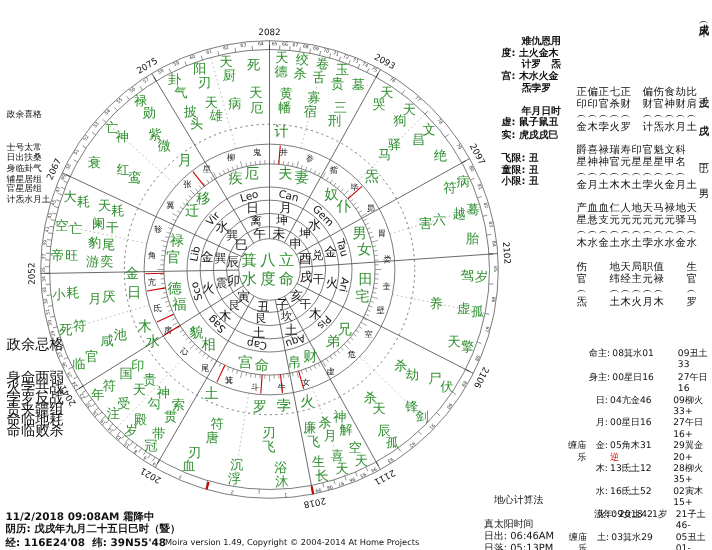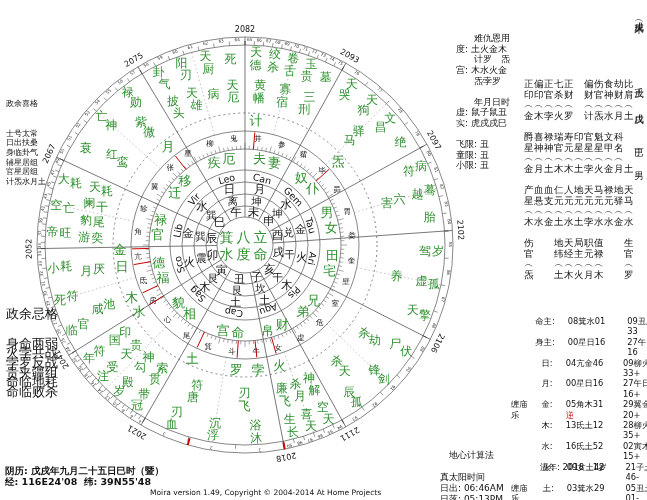--- a/index.html
+++ b/index.html
@@ -2,32 +2,32 @@
 <html><head>
 <meta charset="utf-8">
 <style>
   html,body{margin:0;padding:0;background:#fff;}
   #stage{position:relative;width:647px;height:500px;background:#fff;overflow:hidden;
          font-family:"DejaVu Sans","Liberation Sans",sans-serif;color:#111;}
   .blk{position:absolute;white-space:pre;}
   #top-left-block{left:6px;top:80px;font-size:8px;line-height:9.7px;}
   #bottom-left-block{left:6px;top:290px;font-size:13px;line-height:9.7px;}
   #datetime-block{left:5px;top:441px;font-size:9.5px;line-height:11.8px;font-weight:bold;}
-  #top-right-block{left:456px;top:12px;font-size:9px;line-height:10.6px;}
-  #right-panel{left:524px;top:58px;font-size:9.5px;line-height:10.6px;letter-spacing:0.5px;}
+  #top-right-block{left:456px;top:12px;font-size:9px;line-height:10.6px;font-weight:bold;}
+  #right-panel{left:524px;top:58px;font-size:9.5px;line-height:10.6px;letter-spacing:0.5px;font-family:Liberation Mono, monospace;}
   #geo-block{left:440px;top:428px;font-size:9px;line-height:11px;}
   #copyright{left:150px;top:488px;width:320px;text-align:left;font-size:7.5px;}
   #liunian{left:540px;top:462px;font-size:8.5px;}
   .pillar{position:absolute;left:624px;font-size:9.5px;line-height:10px;width:20px;
           writing-mode:vertical-rl;text-orientation:upright;letter-spacing:1px;}
   #positions-table{position:absolute;left:511px;top:316px;font-size:8.3px;line-height:10.4px;}
   .prow{display:flex;}
-  .prow .pf{width:27px;text-align:left;}
+  .prow .pf{width:27px;text-align:right;}
   .prow .lb{width:24px;text-align:right;}
-  .prow .v1{width:52px;margin-left:13px;}
+  .prow .v1{width:52px;margin-left:2px;}
   .prow .v2{margin-left:15px;}
   .red{color:#c00;}
   svg text{font-family:"DejaVu Sans","Liberation Sans",sans-serif;}
 </style>
 </head>
 <body>
 
 <div id="stage">
 
   <svg id="wheel" width="500" height="500" viewBox="0 0 500 500" style="position:absolute;left:0;top:0;">
@@ -687,21 +687,21 @@
     <div>政余喜格</div>
     <div><div>士号太常</div><div>日出扶桑</div><div>身临卦气</div><div>辅星居组</div><div>官星居组</div><div>计炁水月土</div></div>
   </div>
 
   <div class="blk" id="bottom-left-block">
     <div>政余忌格</div>
     <div><div>身命两弱</div><div>火孛共战</div><div>孛罗反战</div><div>贵夹疆组</div><div>命临地耗</div><div>命临败杀</div></div>
   </div>
 
   <div class="blk" id="datetime-block">
-    <div><div>阴历: 戊戌年九月二十五日巳时（暨）</div><div>经: 116E24'08  纬: 39N55'48</div></div>
+    <div><div>11/2/2018 09:08AM 霜降中</div><div>阴历: 戊戌年九月二十五日巳时（暨）</div><div>经: 116E24'08  纬: 39N55'48</div></div>
   </div>
 
   <div class="blk" id="top-right-block">
     <div><div>　　难仇恩用</div><div>度: 土火金木</div><div>　　计罗　炁</div><div>宫: 木水火金</div><div>　　炁孛罗</div><div>&nbsp;</div><div>　　年月日时</div><div>虚: 鼠子鼠丑</div><div>实: 虎戌戌巳</div><div>&nbsp;</div><div>飞限: 丑</div><div>童限: 丑</div><div>小限: 丑</div></div>
   </div>
 
   <div class="blk" id="right-panel">
     <div><div>正偏正七正　偏伤食劫比</div><div>印印官杀财　财官神财肩</div><div>︵︵︵︵︵　︵︵︵︵︵</div><div>金木孛火罗　计炁水月土</div><div>&nbsp;</div><div>爵喜禄瑞寿印官魁文科</div><div>星神神官元星星星甲名</div><div>︵︵︵︵︵︵︵︵︵︵</div><div>金月土木木土孛火金月土</div><div>&nbsp;</div><div>产血血仁人地天马禄地天</div><div>星悬支元元元元元元驿马</div><div>︵︵︵︵︵︵︵︵︵︵︵</div><div>木水金土水土孛水水金水</div><div>&nbsp;</div><div>伤　　地天局职值　　生</div><div>官　　纬经主元禄　　官</div><div>︵　　︵︵︵︵︵　　︵</div><div>炁　　土木火月木　　罗</div></div>
   </div>
 

